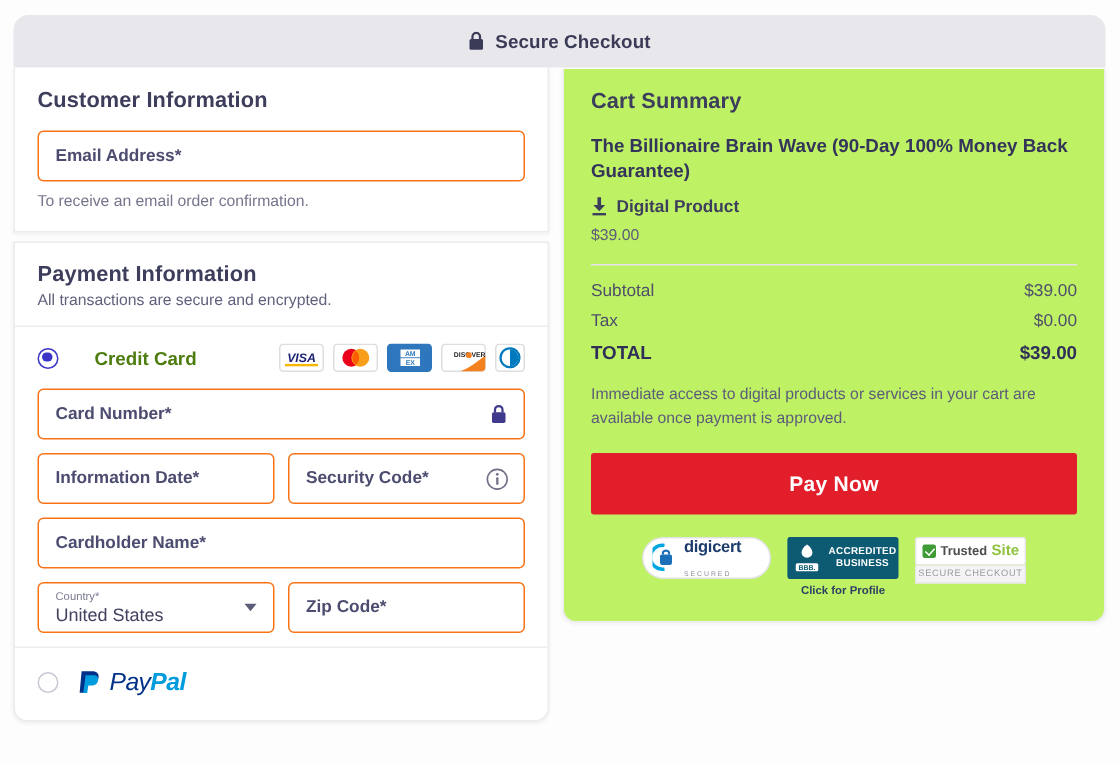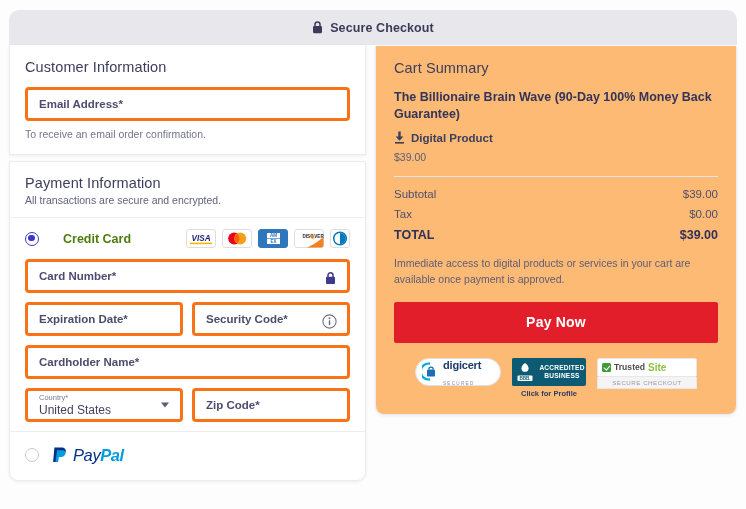--- a/index.html
+++ b/index.html
@@ -27,25 +27,25 @@
   .left-col { position: absolute; left: 9px; top: 45px; width: 357px; }
   .card {
     background: #ffffff;
     border: 1px solid #ececed;
     border-top: none;
     box-shadow: 0 1px 3px rgba(30,30,60,.07);
   }
   .card.cust { border-radius: 0 0 0 0; padding: 14px 15px 14px 15px; height: 110px; }
   .card.pay  { margin-top: 6px; border-top: 1px solid #ececed; border-radius: 0 0 9px 9px; }
 
-  .sec-title { font-size: 14.5px; font-weight: normal; color: #3d3d5c; letter-spacing: .1px; }
+  .sec-title { font-size: 14.5px; font-weight: bold; color: #3d3d5c; letter-spacing: .1px; }
   .sec-sub { font-size: 10.5px; color: #61617d; margin-top: 3px; }
 
   .field {
-    height: 34px; border: 3px solid #f97316; border-radius: 4px;
+    height: 34px; border: 1px solid #f97316; border-radius: 4px;
     background: #fff; display: flex; align-items: center;
     padding: 0 11px; position: relative;
   }
   .field-label { font-size: 11.5px; font-weight: bold; color: #4c4c70; }
   .hint { font-size: 10.5px; color: #75758d; margin-top: 7px; }
 
   .pay-head { padding: 13px 15px 11px 15px; border-bottom: 1px solid #ededf0; }
 
   .method-row {
     display: flex; align-items: center; padding: 11px 15px 9px 15px;
@@ -76,21 +76,21 @@
   }
 
   .paypal-row {
     display: flex; align-items: center; padding: 12px 15px 14px 15px;
     border-top: 1px solid #ededf0; margin-top: 4px;
   }
 
   
   .right-col { position: absolute; left: 375px; top: 46px; width: 362px; }
   .summary {
-    background:#fdba74; border:1px solid #ececed; border-top:none;
+    background:#bef264; border:1px solid #ececed; border-top:none;
     border-radius: 0 0 9px 9px; padding: 14px 18px 16px 18px;
     box-shadow: 0 1px 3px rgba(30,30,60,.07);
   }
   .prod-name {
     font-size: 12.5px; font-weight: bold; color: #34345a; line-height: 1.32; margin-top: 13px;
   }
   .digital { display:flex; align-items:center; gap:6px; margin-top: 9px; }
   .digital-label { font-size: 11.5px; font-weight: bold; color: #3d3d5c; }
   .prod-price { font-size: 10.5px; color: #5c5c79; margin-top: 7px; }
   .rule { height: 1px; background: #e4e4ea; margin: 13px 0 11px 0; }
@@ -112,21 +112,21 @@
   }
   .dc-text { line-height:1; }
   .dc-name { font-size: 11px; font-weight: bold; color:#1b3b6b; letter-spacing:-.2px; }
   .dc-sub { font-size: 4.6px; color:#8b8b99; letter-spacing:1.3px; }
   .b-bbb-wrap { display:flex; flex-direction:column; align-items:center; }
   .b-bbb { width: 74px; height: 28px; display:flex; background:#0d5b73; border-radius: 2px; overflow:hidden; }
   .bbb-left { width: 26px; background:#0d5b73; display:flex; align-items:center; justify-content:center; }
   .bbb-right { flex:1; display:flex; flex-direction:column; align-items:center; justify-content:center; color:#fff; line-height:1.12; }
   .bbb-r1 { font-size: 6.6px; font-weight:bold; letter-spacing:.2px; }
   .bbb-cta { font-size: 7.6px; font-weight: bold; color:#2f3e63; margin-top: 3px; }
-  .b-trusted { width: 100px; }
+  .b-trusted { width: 74px; }
   .ts-top { display:flex; align-items:center; gap:3px; background:#fff; border:1px solid #e7e7ea; border-radius:2px; padding:3px 4px; }
   .ts-check { width:9px; height:9px; background:#3f9b35; border-radius:1.5px; position:relative; flex:0 0 auto;}
   .ts-check::after{content:'';position:absolute;left:2.6px;top:1px;width:2.6px;height:5px;border:solid #fff;border-width:0 1.6px 1.6px 0;transform:rotate(42deg);}
   .ts-t1 { font-size: 8.6px; font-weight: bold; color:#4d4d4d; }
   .ts-t2 { font-size: 10px; font-weight: bold; color:#8fc23f; }
   .ts-bot { font-size: 6.2px; color:#9a9aa2; letter-spacing:.5px; background:#f4f4f5; border:1px solid #e7e7ea; border-top:none; text-align:center; padding:2px 0; }
 </style>
 </head>
 <body>
 
@@ -203,21 +203,21 @@
           <div class="field">
             <span class="field-label">Card Number*</span>
             <svg style="position:absolute;right:11px;top:9px" width="11" height="14" viewBox="0 0 11 14">
               <path d="M3 6V4.2A2.5 2.5 0 0 1 8 4.2V6" fill="none" stroke="#3f3a8c" stroke-width="1.5"></path>
               <rect x="1" y="5.8" width="9" height="7.2" rx="1.1" fill="#3f3a8c"></rect>
             </svg>
           </div>
         </div>
         <div class="row">
           <div class="field">
-            <span class="field-label">Expiration Date*</span>
+            <span class="field-label">Information Date*</span>
           </div>
           <div class="field">
             <span class="field-label">Security Code*</span>
             <svg style="position:absolute;right:10px;top:9px" width="15" height="15" viewBox="0 0 15 15">
               <circle cx="7.5" cy="7.5" r="6.6" fill="none" stroke="#6f6f86" stroke-width="1.1"></circle>
               <circle cx="7.5" cy="4.2" r=".95" fill="#6f6f86"></circle>
               <rect x="6.8" y="6.2" width="1.5" height="5" rx=".6" fill="#6f6f86"></rect>
             </svg>
           </div>
         </div>

